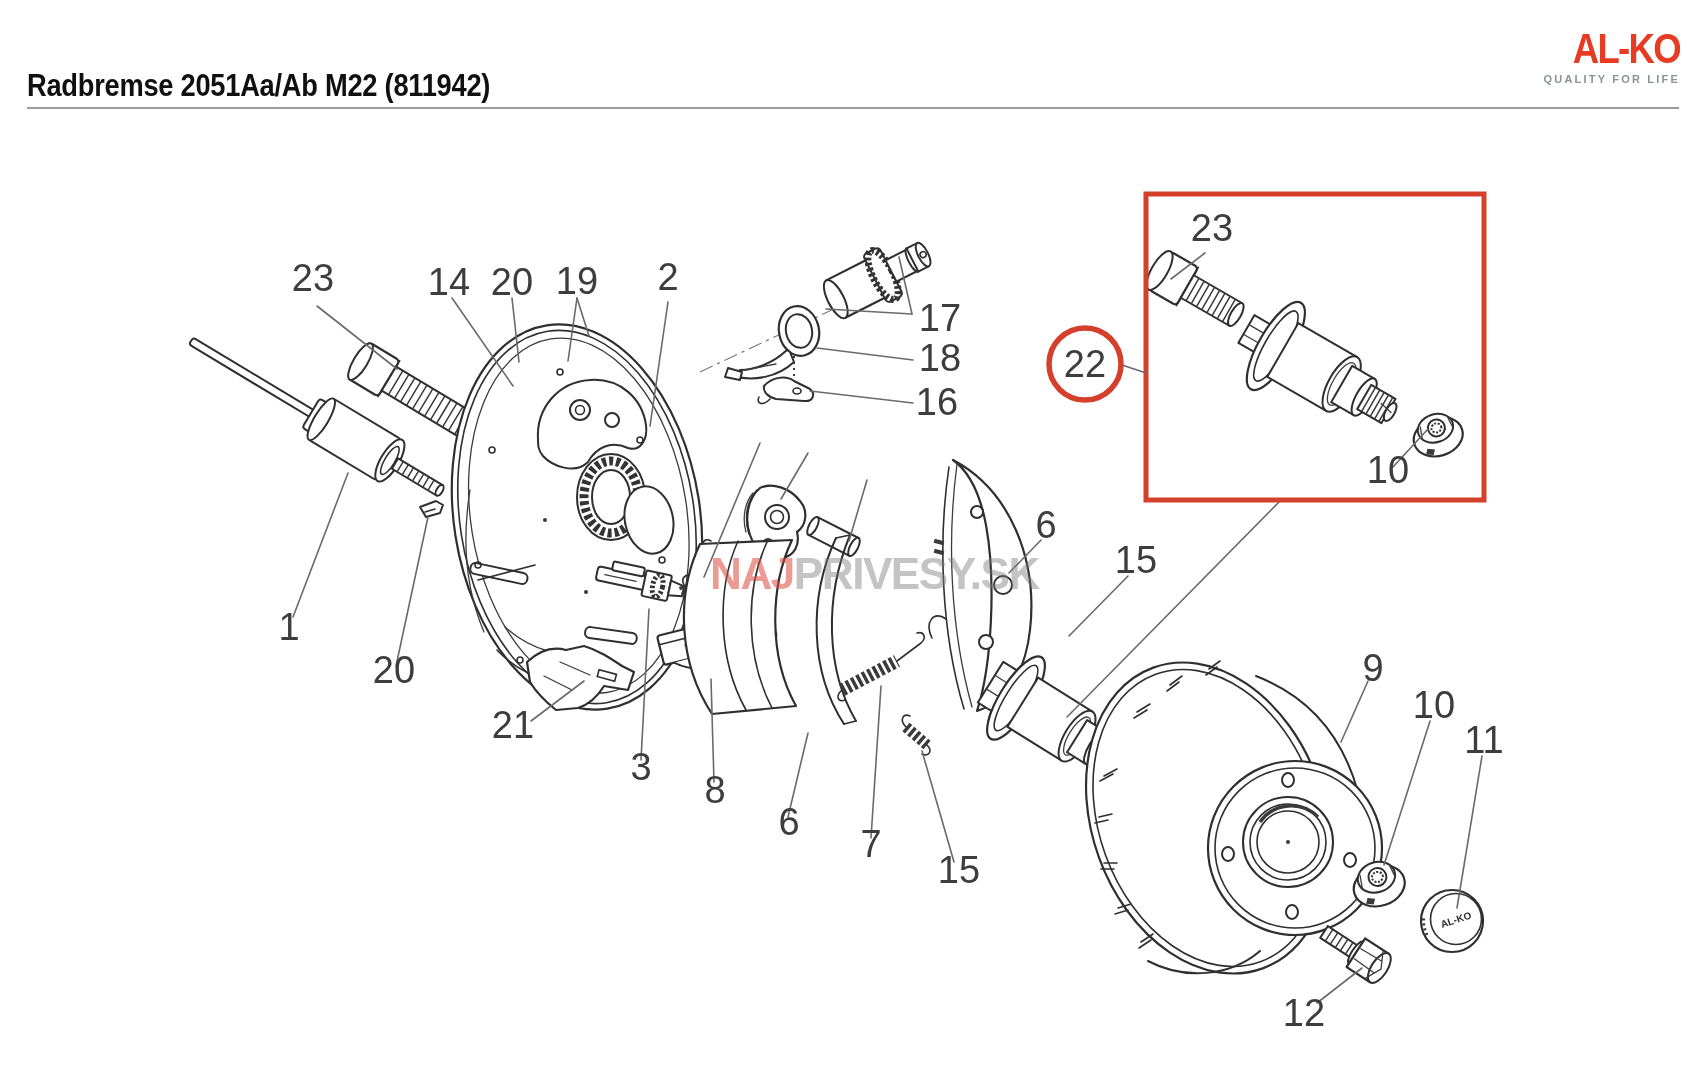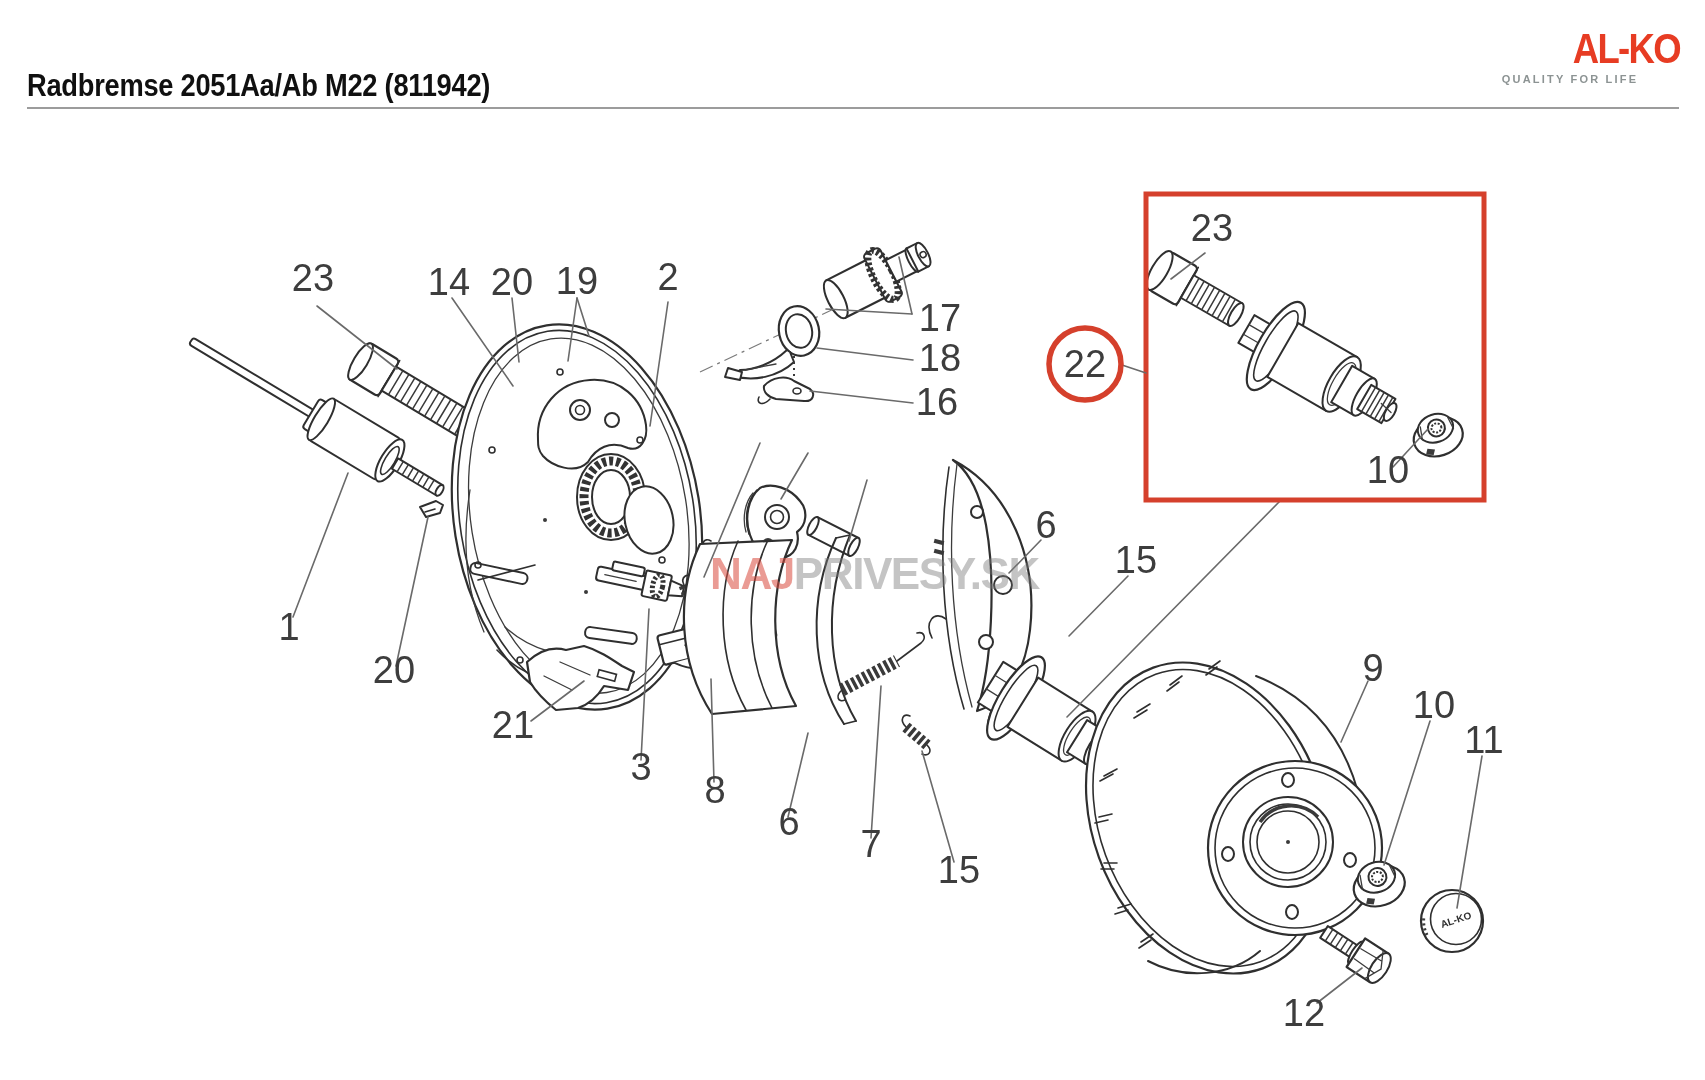--- a/index.html
+++ b/index.html
@@ -10,21 +10,21 @@
   }
   html,body{margin:0;padding:0;background:#fff;}
   .page{position:relative;width:1705px;height:1080px;background:#ffffff;overflow:hidden;
         font-family:"Liberation Sans",sans-serif;margin-top:20px;}
   .page-title{position:absolute;left:27px;top:48px;font-size:31px;font-weight:bold;color:#101010;
               letter-spacing:-0.3px;transform:scaleX(.88);transform-origin:left center;white-space:nowrap;}
   .title-rule{position:absolute;left:27px;top:87px;width:1652px;height:2px;background:#9c9c9c;}
   .logo-block{position:absolute;right:25px;top:6px;width:220px;text-align:right;}
   .logo-brand{font-size:43px;font-weight:900;color:var(--brand);letter-spacing:-2px;
               transform:scaleX(.85);transform-origin:right center;line-height:1.05;}
-  .logo-tagline{font-size:11px;font-weight:bold;color:#8c9393;letter-spacing:2.2px;margin-top:2px;text-align:center;}
+  .logo-tagline{font-size:11px;font-weight:bold;color:#8c9393;letter-spacing:2.2px;margin-top:2px;}
   .watermark{position:absolute;left:710px;top:528px;font-size:45px;font-weight:bold;
              letter-spacing:-1.5px;white-space:nowrap;z-index:5;transform:scaleX(.98);transform-origin:left;}
   .wm-prefix{color:rgba(217,72,60,.55);}
   .wm-suffix{color:rgba(125,125,125,.45);}
   .bottom-bar{position:absolute;left:300px;top:1062px;width:1405px;height:18px;
               background:linear-gradient(#fcfcfc,#efefef);}
   svg{position:absolute;left:0;top:0;}
   .ln{stroke:var(--line);stroke-width:2;fill:none;stroke-linecap:round;stroke-linejoin:round;}
   .ln16{stroke:var(--line);stroke-width:1.6;fill:none;stroke-linecap:round;}
   .ln14{stroke:#3c3c3c;stroke-width:1.3;fill:none;stroke-linecap:round;}

